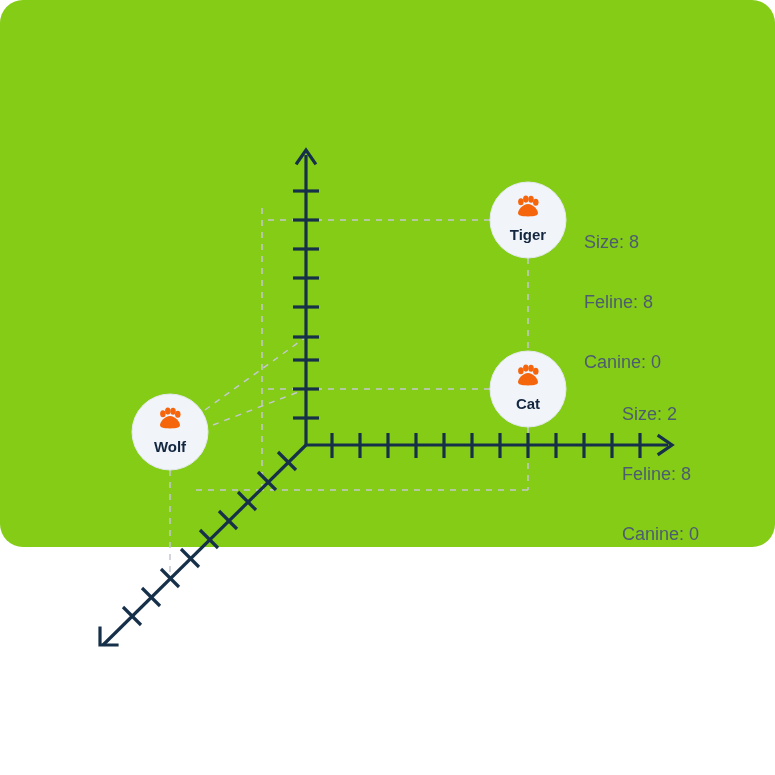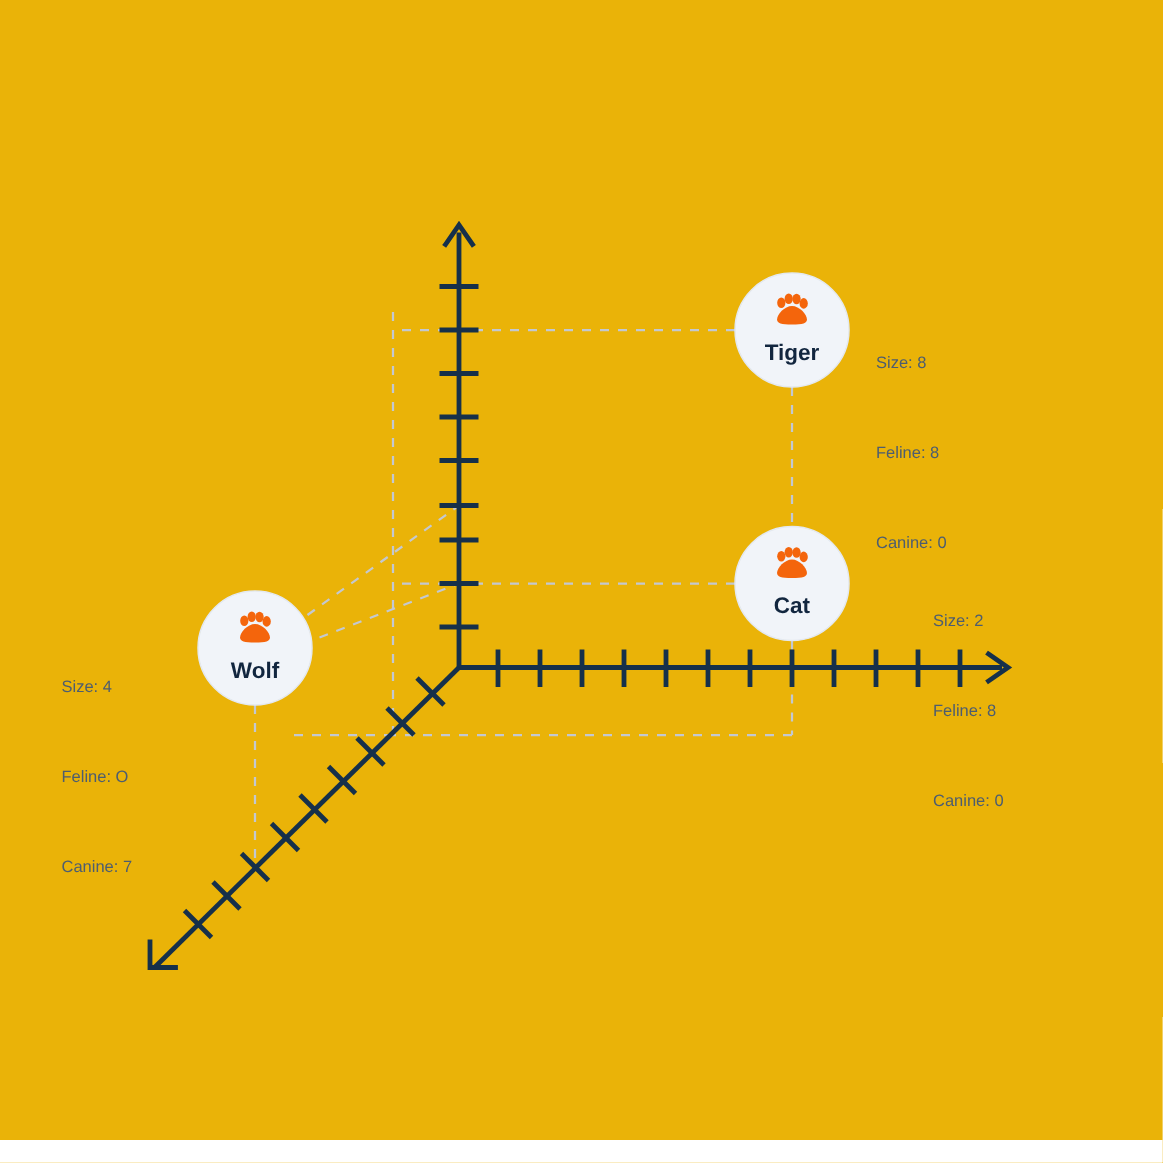--- a/index.html
+++ b/index.html
@@ -9,22 +9,23 @@
   }
   body {
     width: 775px;
     height: 775px;
     font-family: "Liberation Sans", sans-serif;
     overflow: hidden;
   }
   #stage {
     position: relative;
     width: 775px;
-    height: 760px;
-    background: #eab308;
+    height: 547px;
+    background: #84cc16;
+    border-radius: 23px;
   }
   svg#plot {
     position: absolute;
     top: 0;
     left: 0;
     width: 775px;
     height: 775px;
     display: block;
   }
   .axis-line {
@@ -62,21 +63,21 @@
     fill: #12263f;
     text-anchor: middle;
     dominant-baseline: middle;
   }
   .paw {
     fill: #f4650c;
   }
   .info-text {
     position: absolute;
     font-family: "Liberation Sans", sans-serif;
-    font-size: 11px;
+    font-size: 18px;
     line-height: 20px;
     color: #4d5d70;
     white-space: pre;
   }
   .info-line { display: block; }
 </style>
 </head>
 <body>
 
 <div id="stage">
@@ -200,19 +201,14 @@
     <span class="info-line">Feline: 8</span>
     <span class="info-line">Canine: 0</span>
   </div>
 
   <div class="info-text" style="left:584px; top:364px;margin-left:38px;">
     <span class="info-line">Size: 2</span>
     <span class="info-line">Feline: 8</span>
     <span class="info-line">Canine: 0</span>
   </div>
 
-  <div class="info-text" style="left:41px; top:408px;">
-    <span class="info-line">Size: 4</span>
-    <span class="info-line">Feline: O</span>
-    <span class="info-line">Canine: 7</span>
-  </div>
 
 </div>
 
 </body></html>

